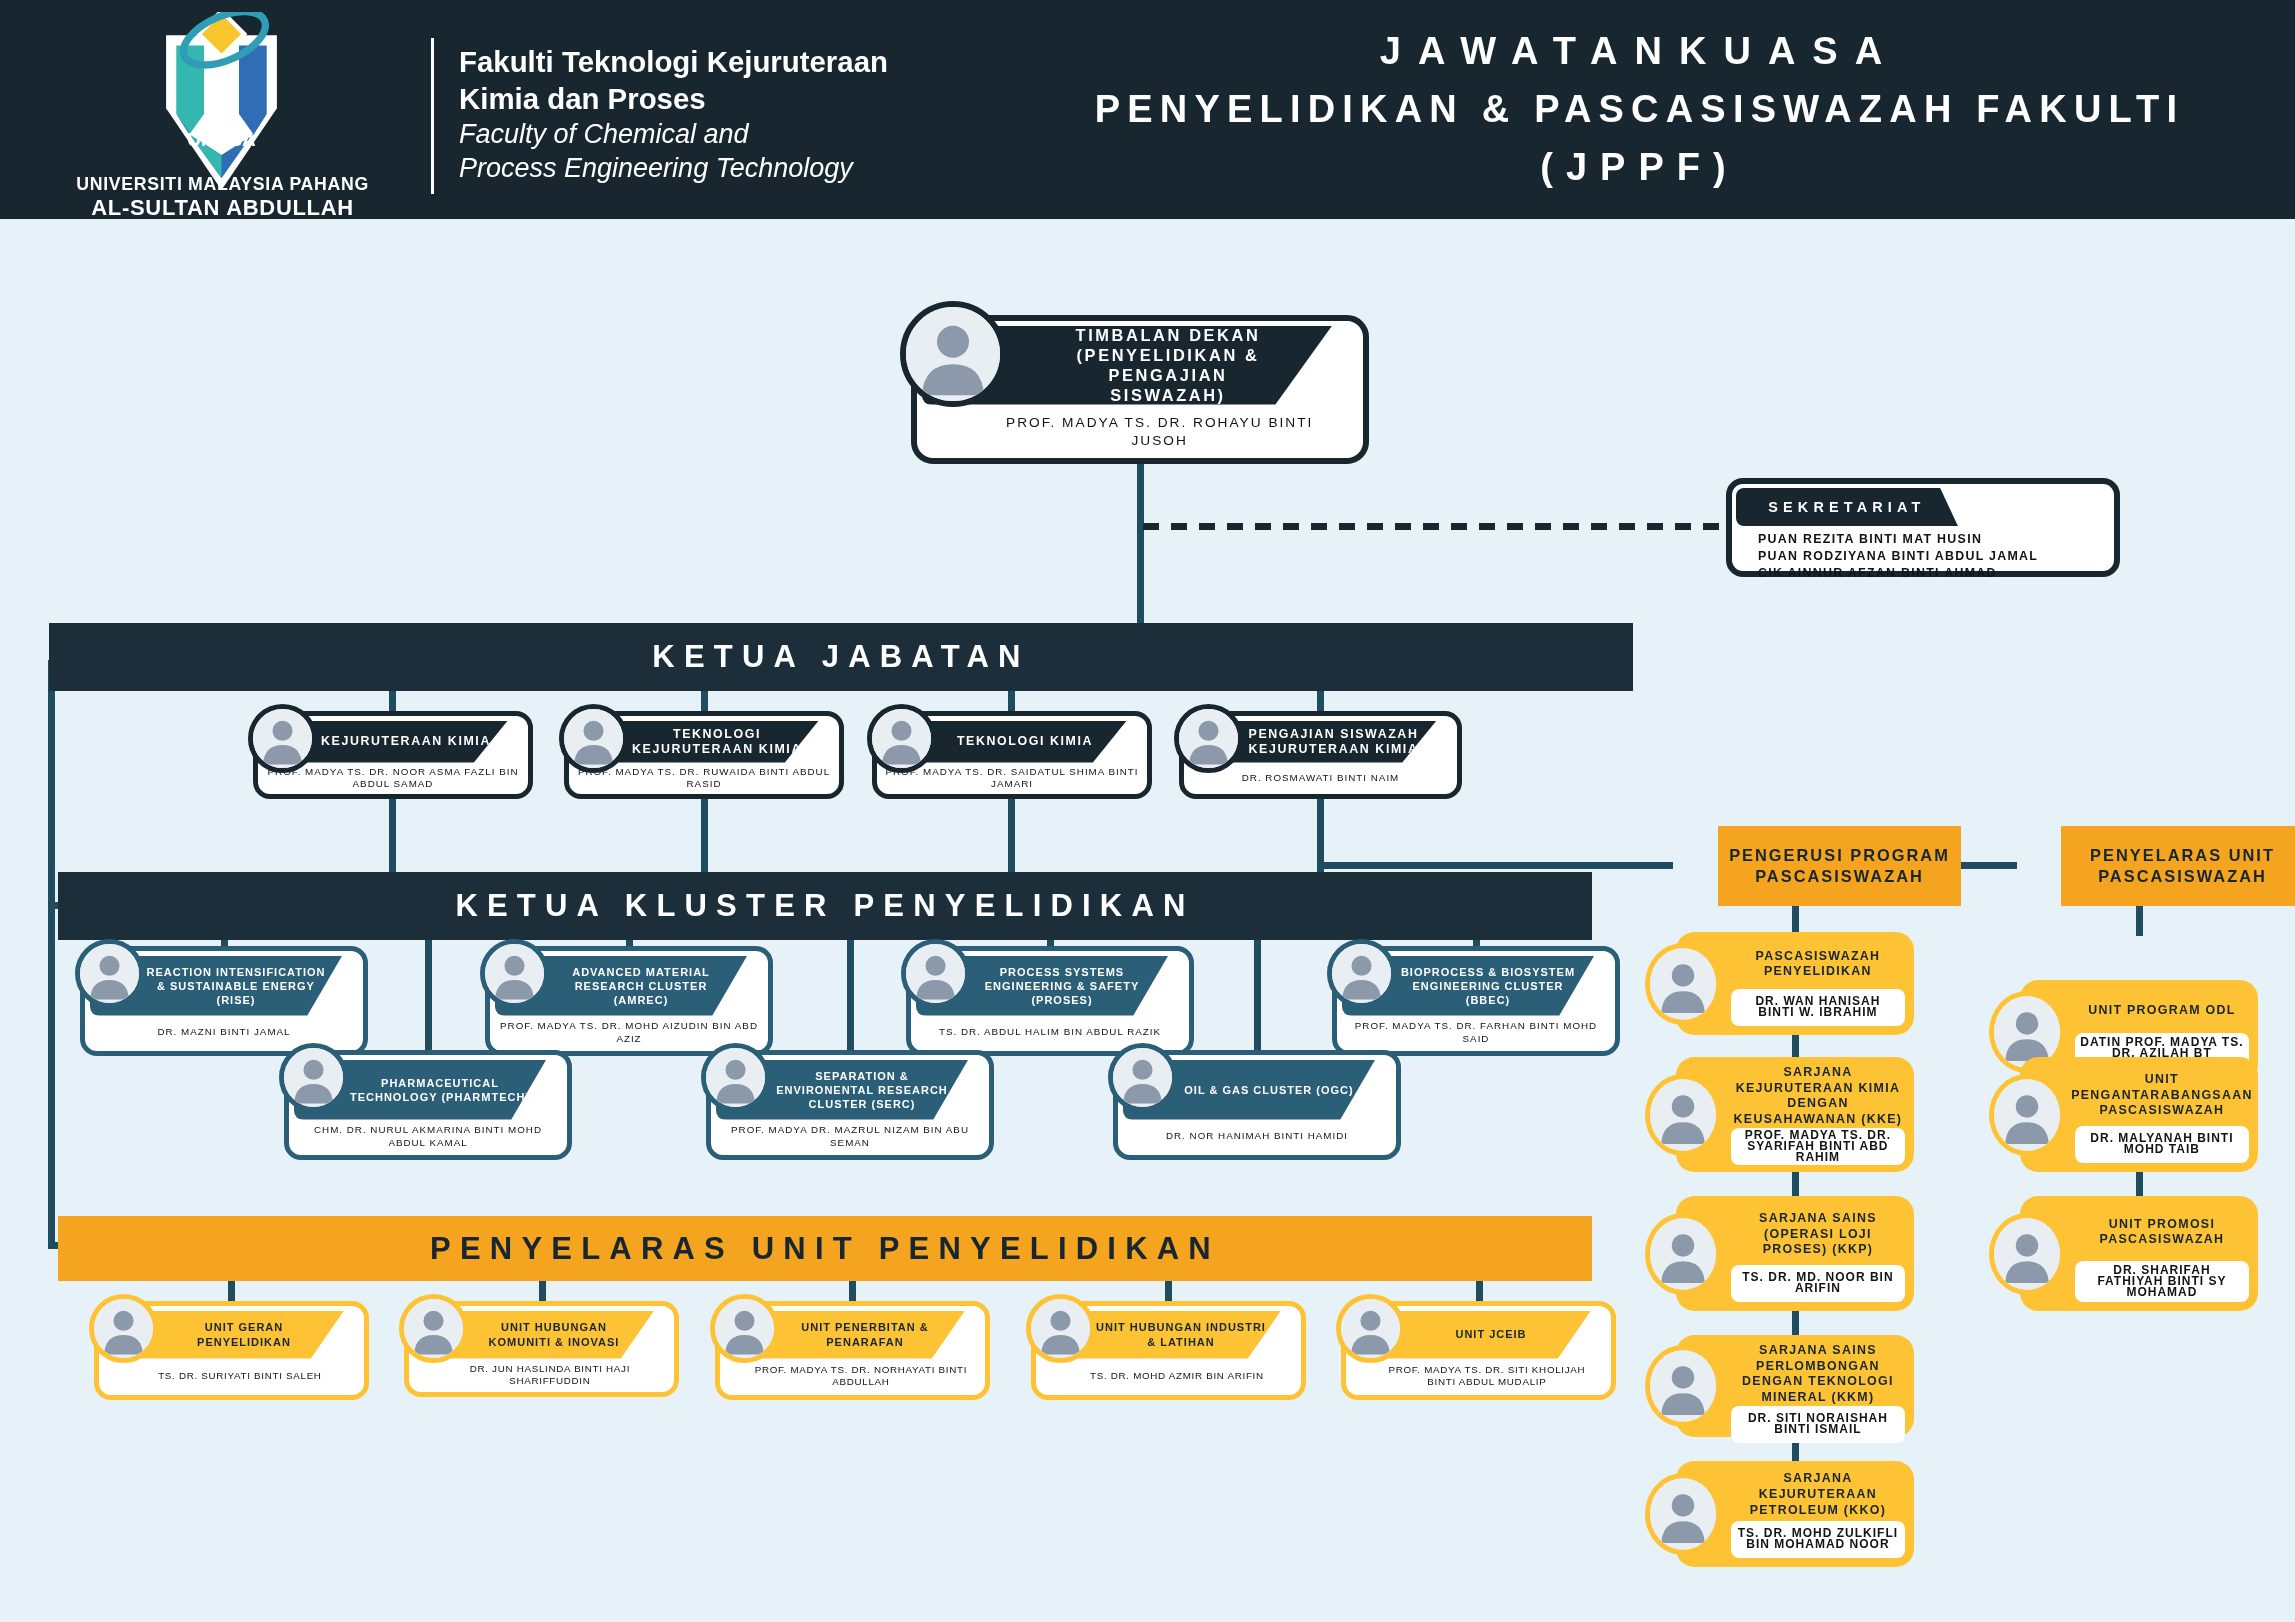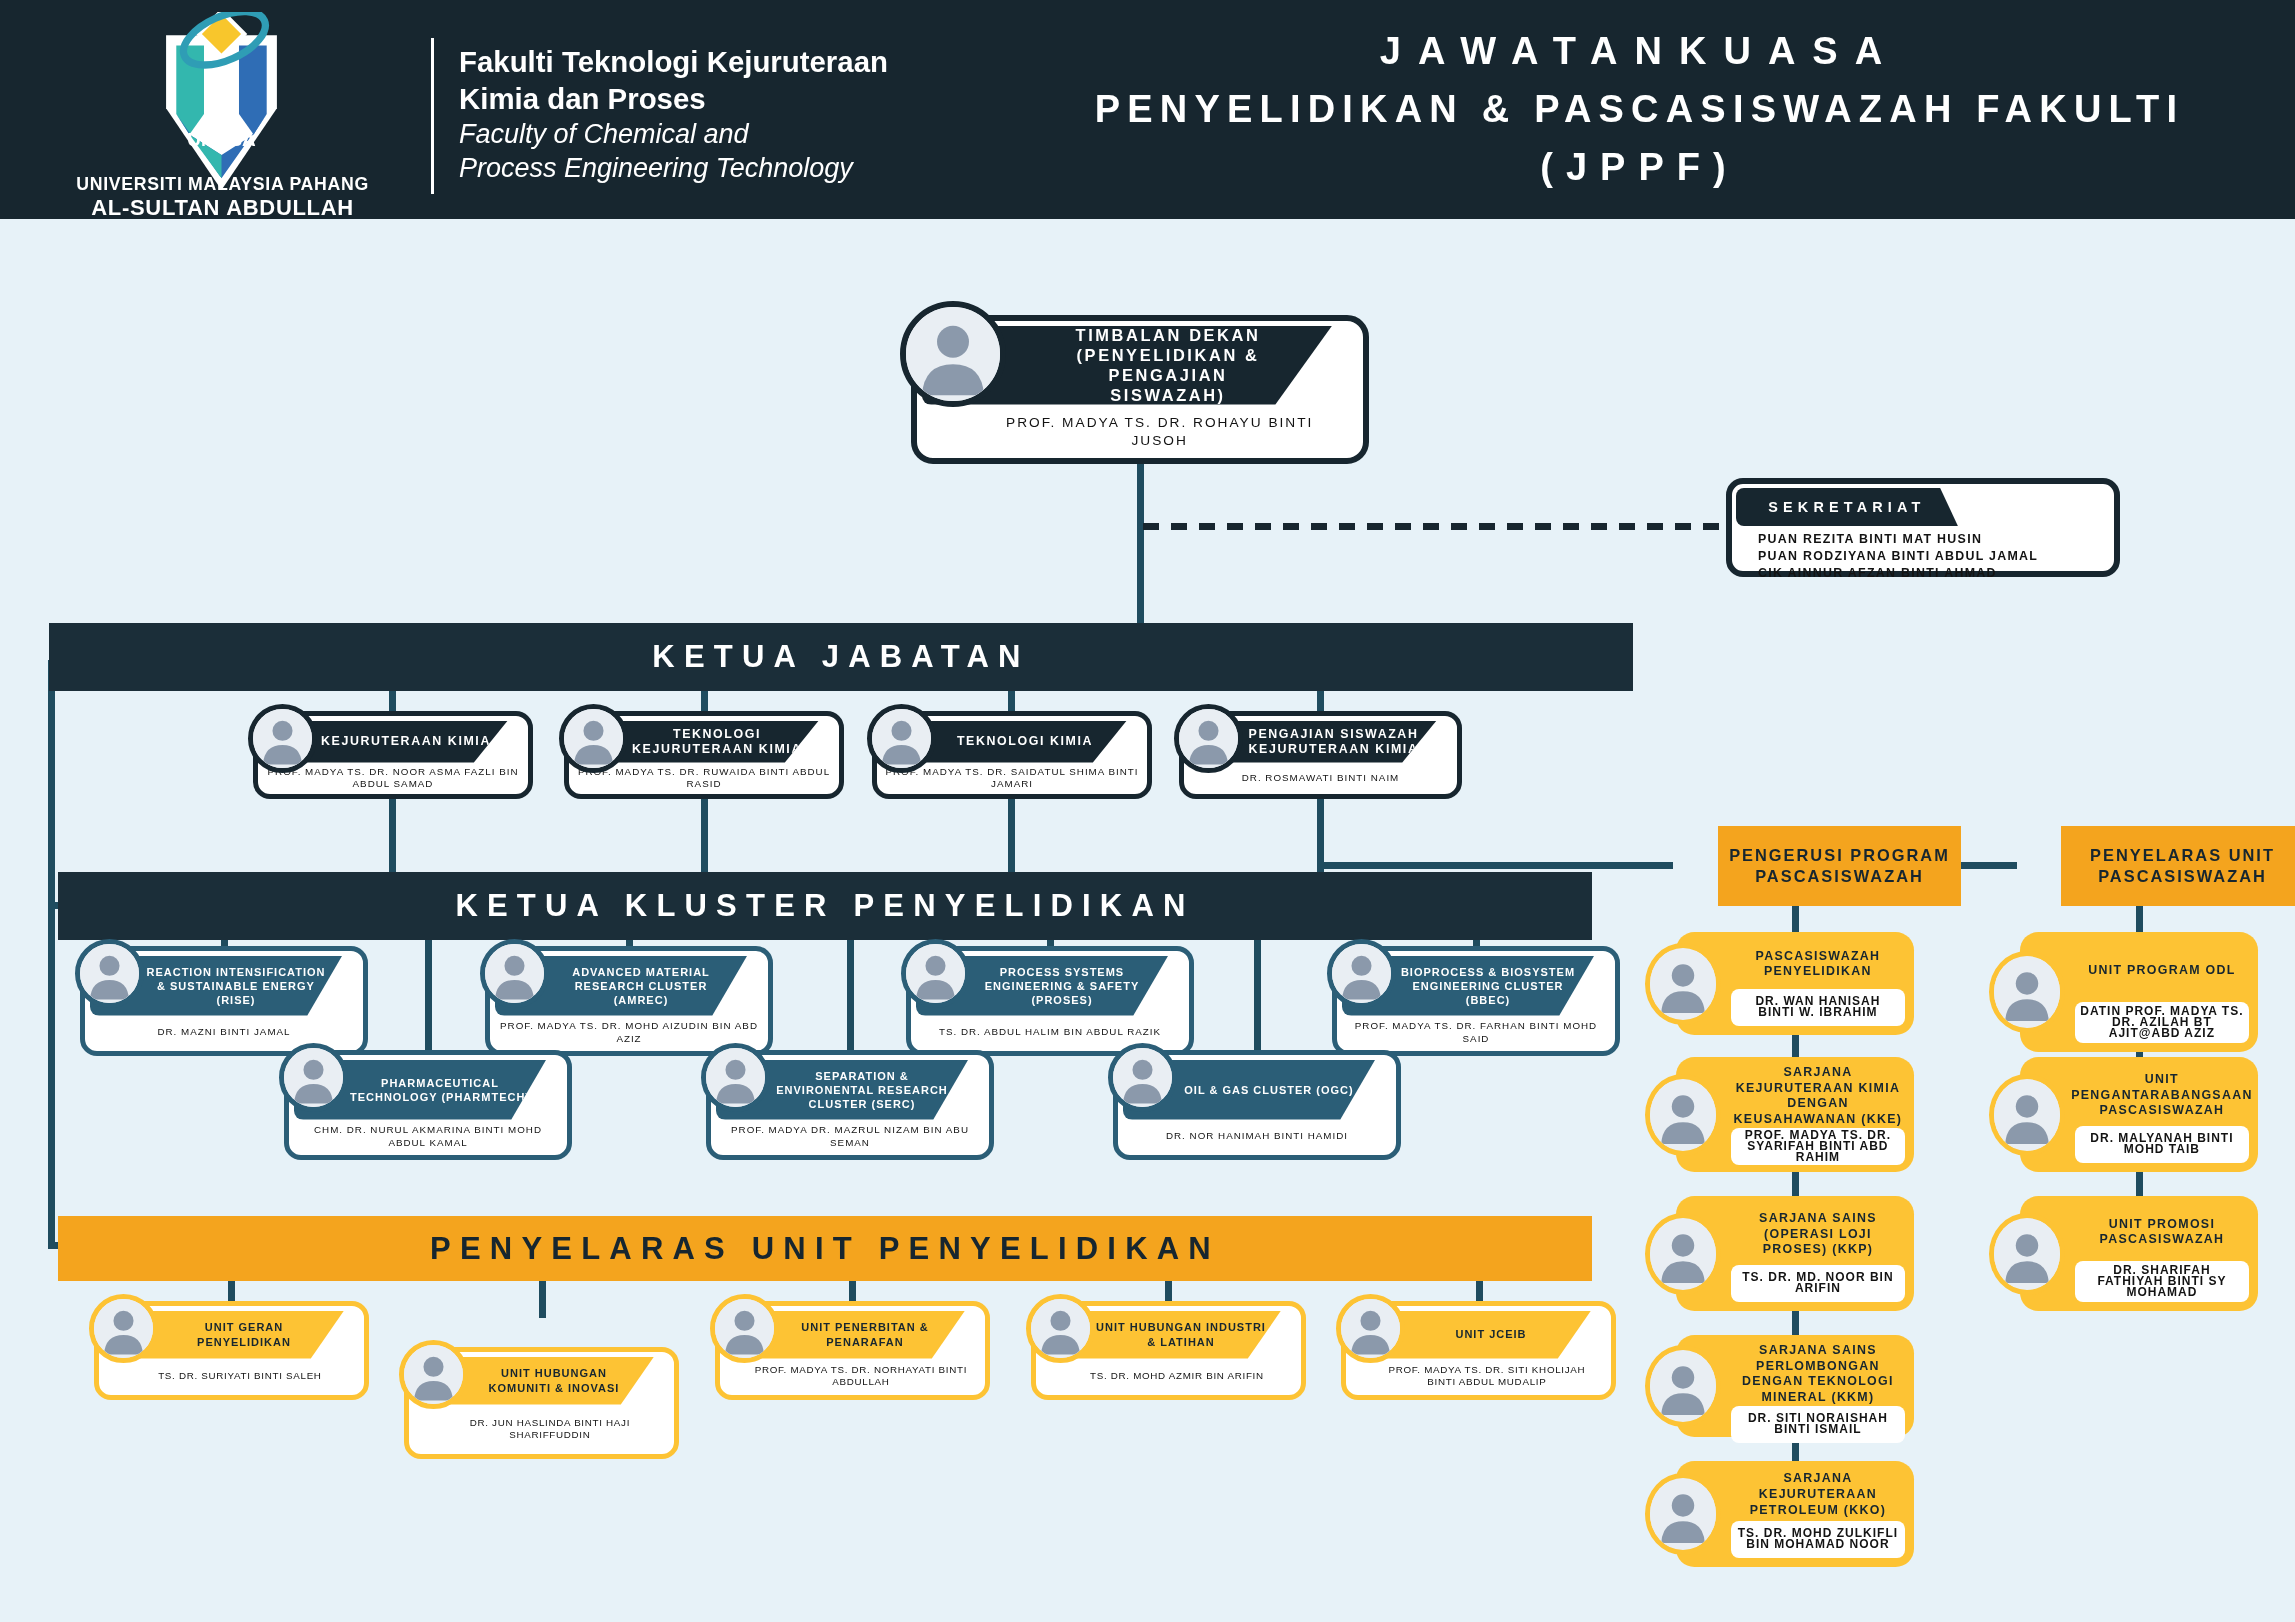--- a/index.html
+++ b/index.html
@@ -356,21 +356,21 @@
     </div>
   <div class="nband">TS. DR. SURIYATI BINTI SALEH</div>
   <span class="avatar">
       <svg viewBox="0 0 100 100" xmlns="http://www.w3.org/2000/svg">
         <rect width="100" height="100" fill="#e9eef3"></rect>
         <circle cx="50" cy="37" r="17" fill="#8b99ab"></circle>
         <path d="M17 94 Q19 61 50 61 Q81 61 83 94 Z" fill="#8b99ab"></path>
       </svg>
     </span>
 </div>
-<div class="card unit" style="left:404px;top:1347px;width:275px;height:112px;">
+<div class="card unit" style="left:404px;top:1301px;width:275px;height:96px;">
   <div class="tband">
       <span>UNIT HUBUNGAN KOMUNITI &amp; INOVASI</span>
     </div>
   <div class="nband">DR. JUN HASLINDA BINTI HAJI SHARIFFUDDIN</div>
   <span class="avatar">
       <svg viewBox="0 0 100 100" xmlns="http://www.w3.org/2000/svg">
         <rect width="100" height="100" fill="#e9eef3"></rect>
         <circle cx="50" cy="37" r="17" fill="#8b99ab"></circle>
         <path d="M17 94 Q19 61 50 61 Q81 61 83 94 Z" fill="#8b99ab"></path>
       </svg>
@@ -468,21 +468,21 @@
   <div class="pname">TS. DR. MOHD ZULKIFLI BIN MOHAMAD NOOR</div>
   <span class="avatar">
       <svg viewBox="0 0 100 100" xmlns="http://www.w3.org/2000/svg">
         <rect width="100" height="100" fill="#e9eef3"></rect>
         <circle cx="50" cy="37" r="17" fill="#8b99ab"></circle>
         <path d="M17 94 Q19 61 50 61 Q81 61 83 94 Z" fill="#8b99ab"></path>
       </svg>
     </span>
 </div>
 
-<div class="pcard" style="left:2020px;top:932px;width:238px;height:120px;">
+<div class="pcard" style="left:2020px;top:980px;width:238px;height:103px;">
   <div class="ptitle">UNIT PROGRAM ODL</div>
   <div class="pname">DATIN PROF. MADYA TS. DR. AZILAH BT AJIT@ABD AZIZ</div>
   <span class="avatar">
       <svg viewBox="0 0 100 100" xmlns="http://www.w3.org/2000/svg">
         <rect width="100" height="100" fill="#e9eef3"></rect>
         <circle cx="50" cy="37" r="17" fill="#8b99ab"></circle>
         <path d="M17 94 Q19 61 50 61 Q81 61 83 94 Z" fill="#8b99ab"></path>
       </svg>
     </span>
 </div>

